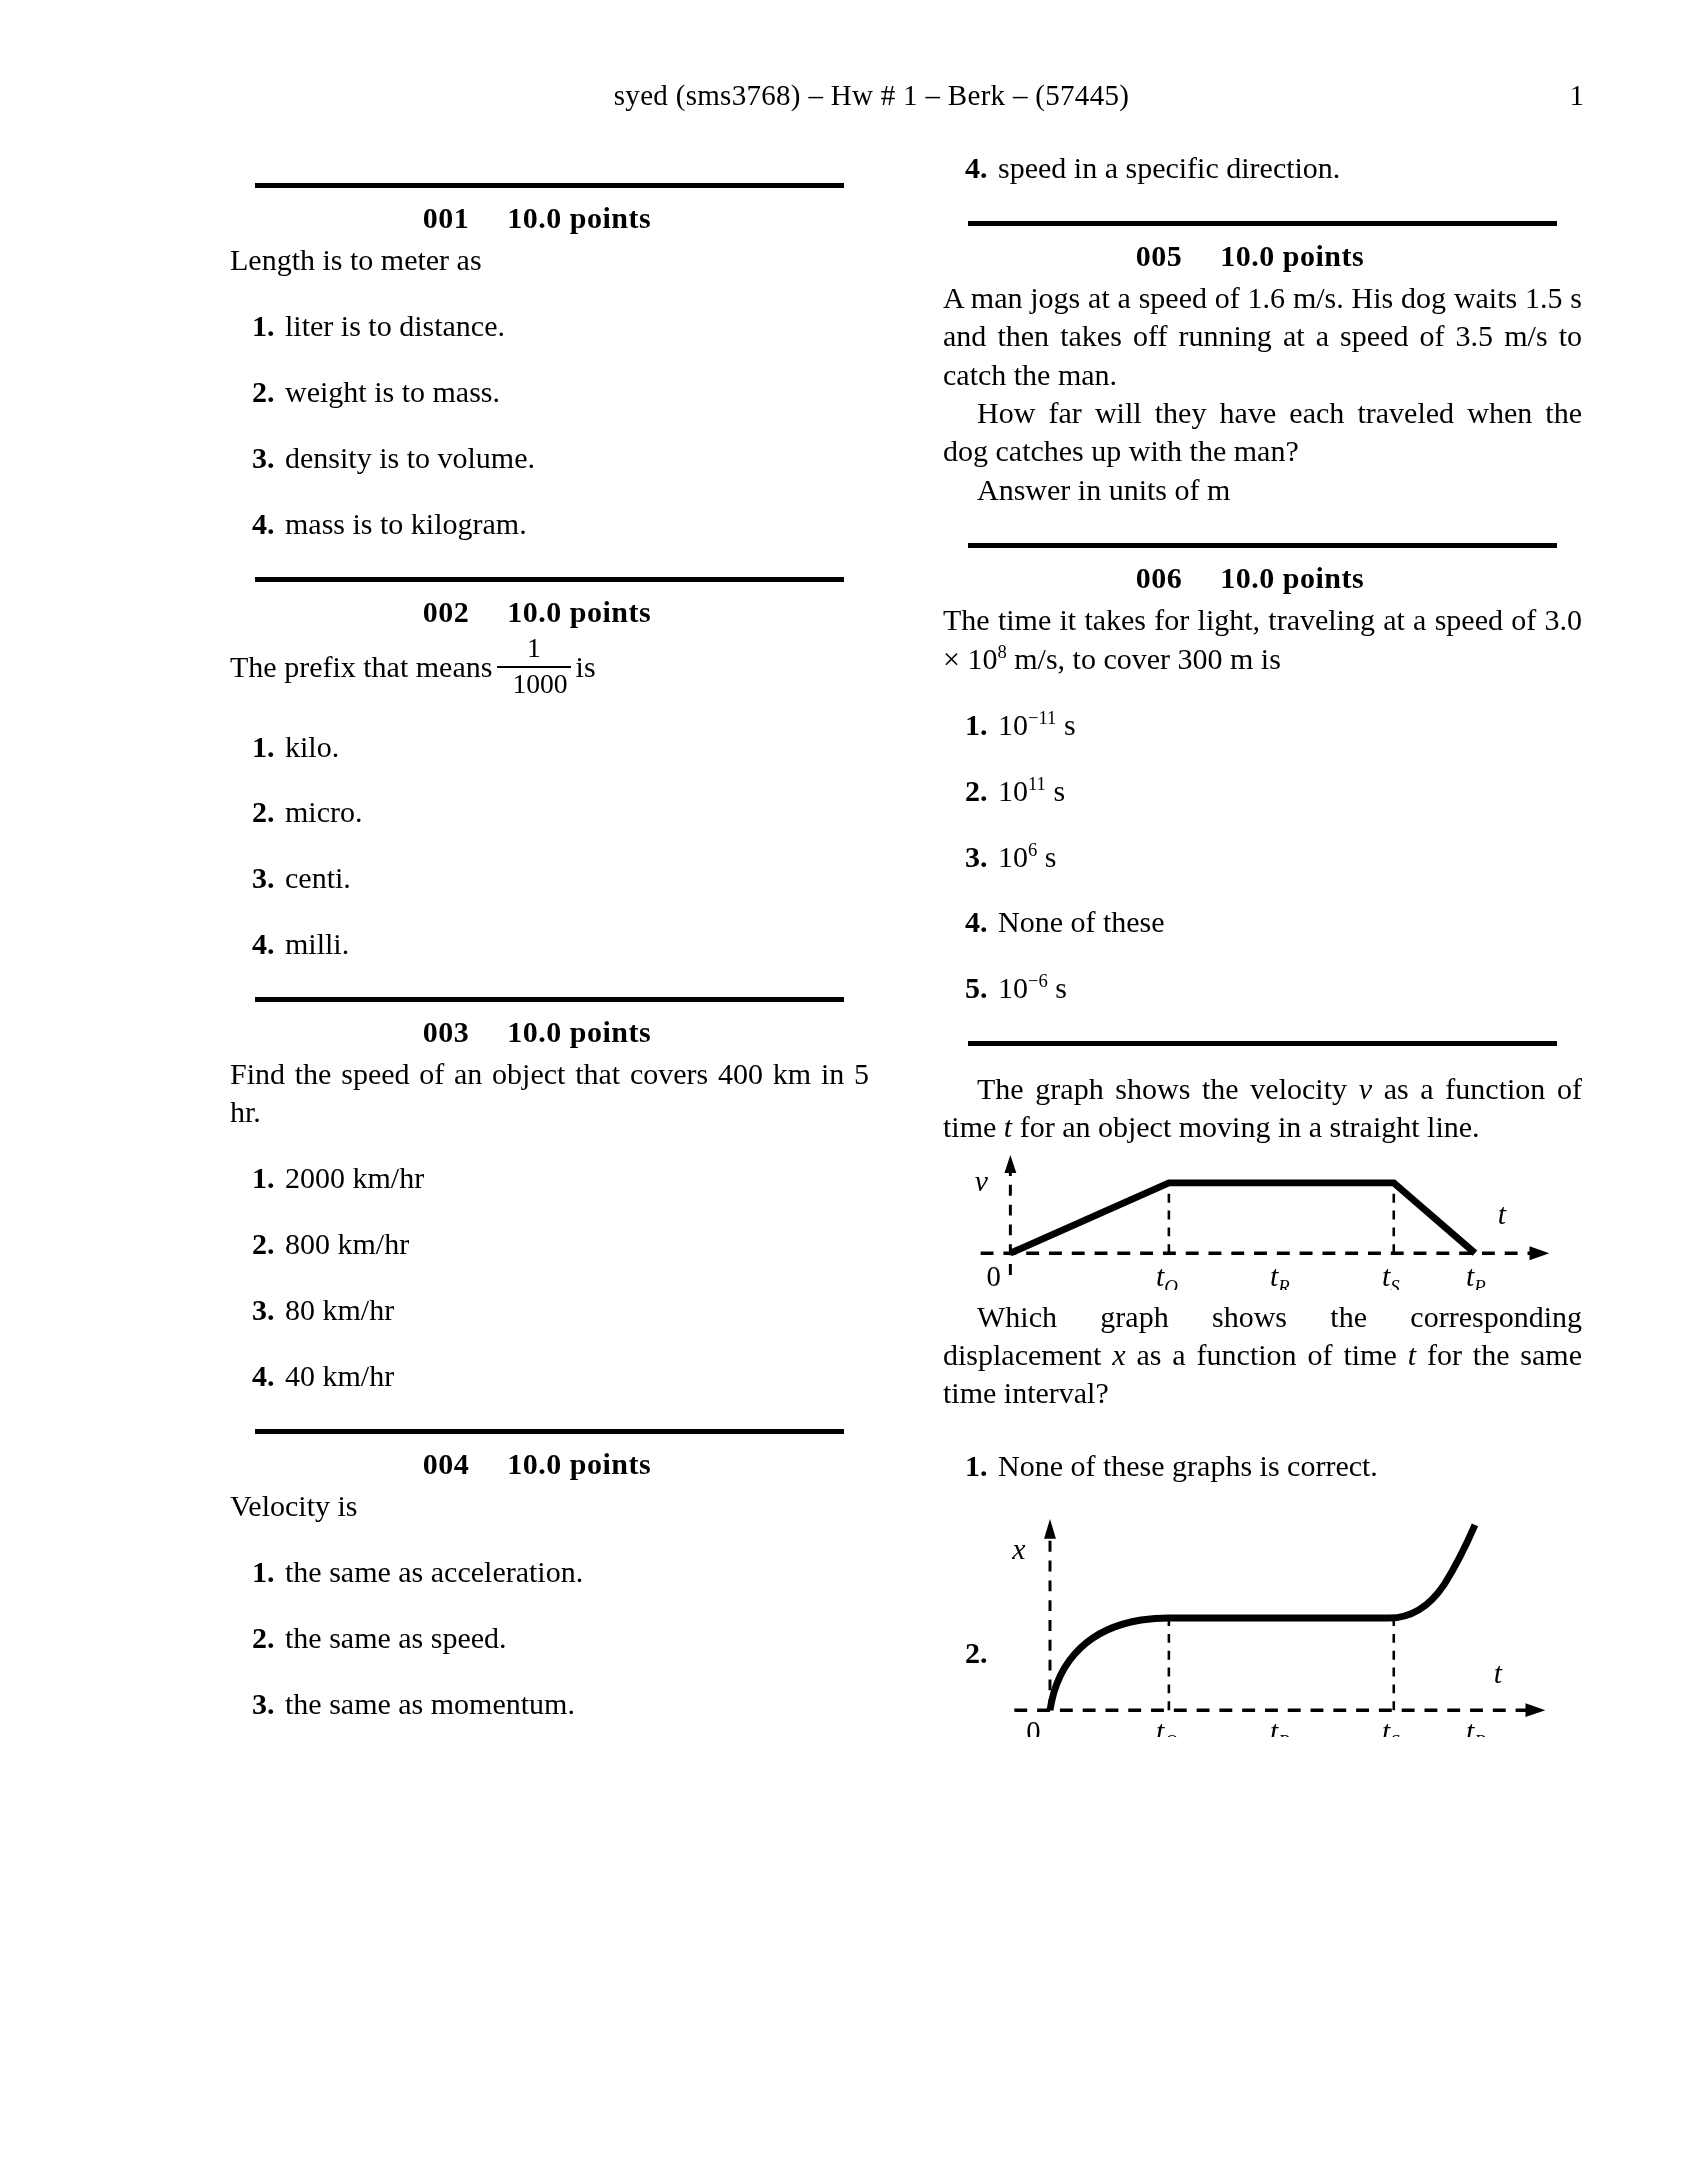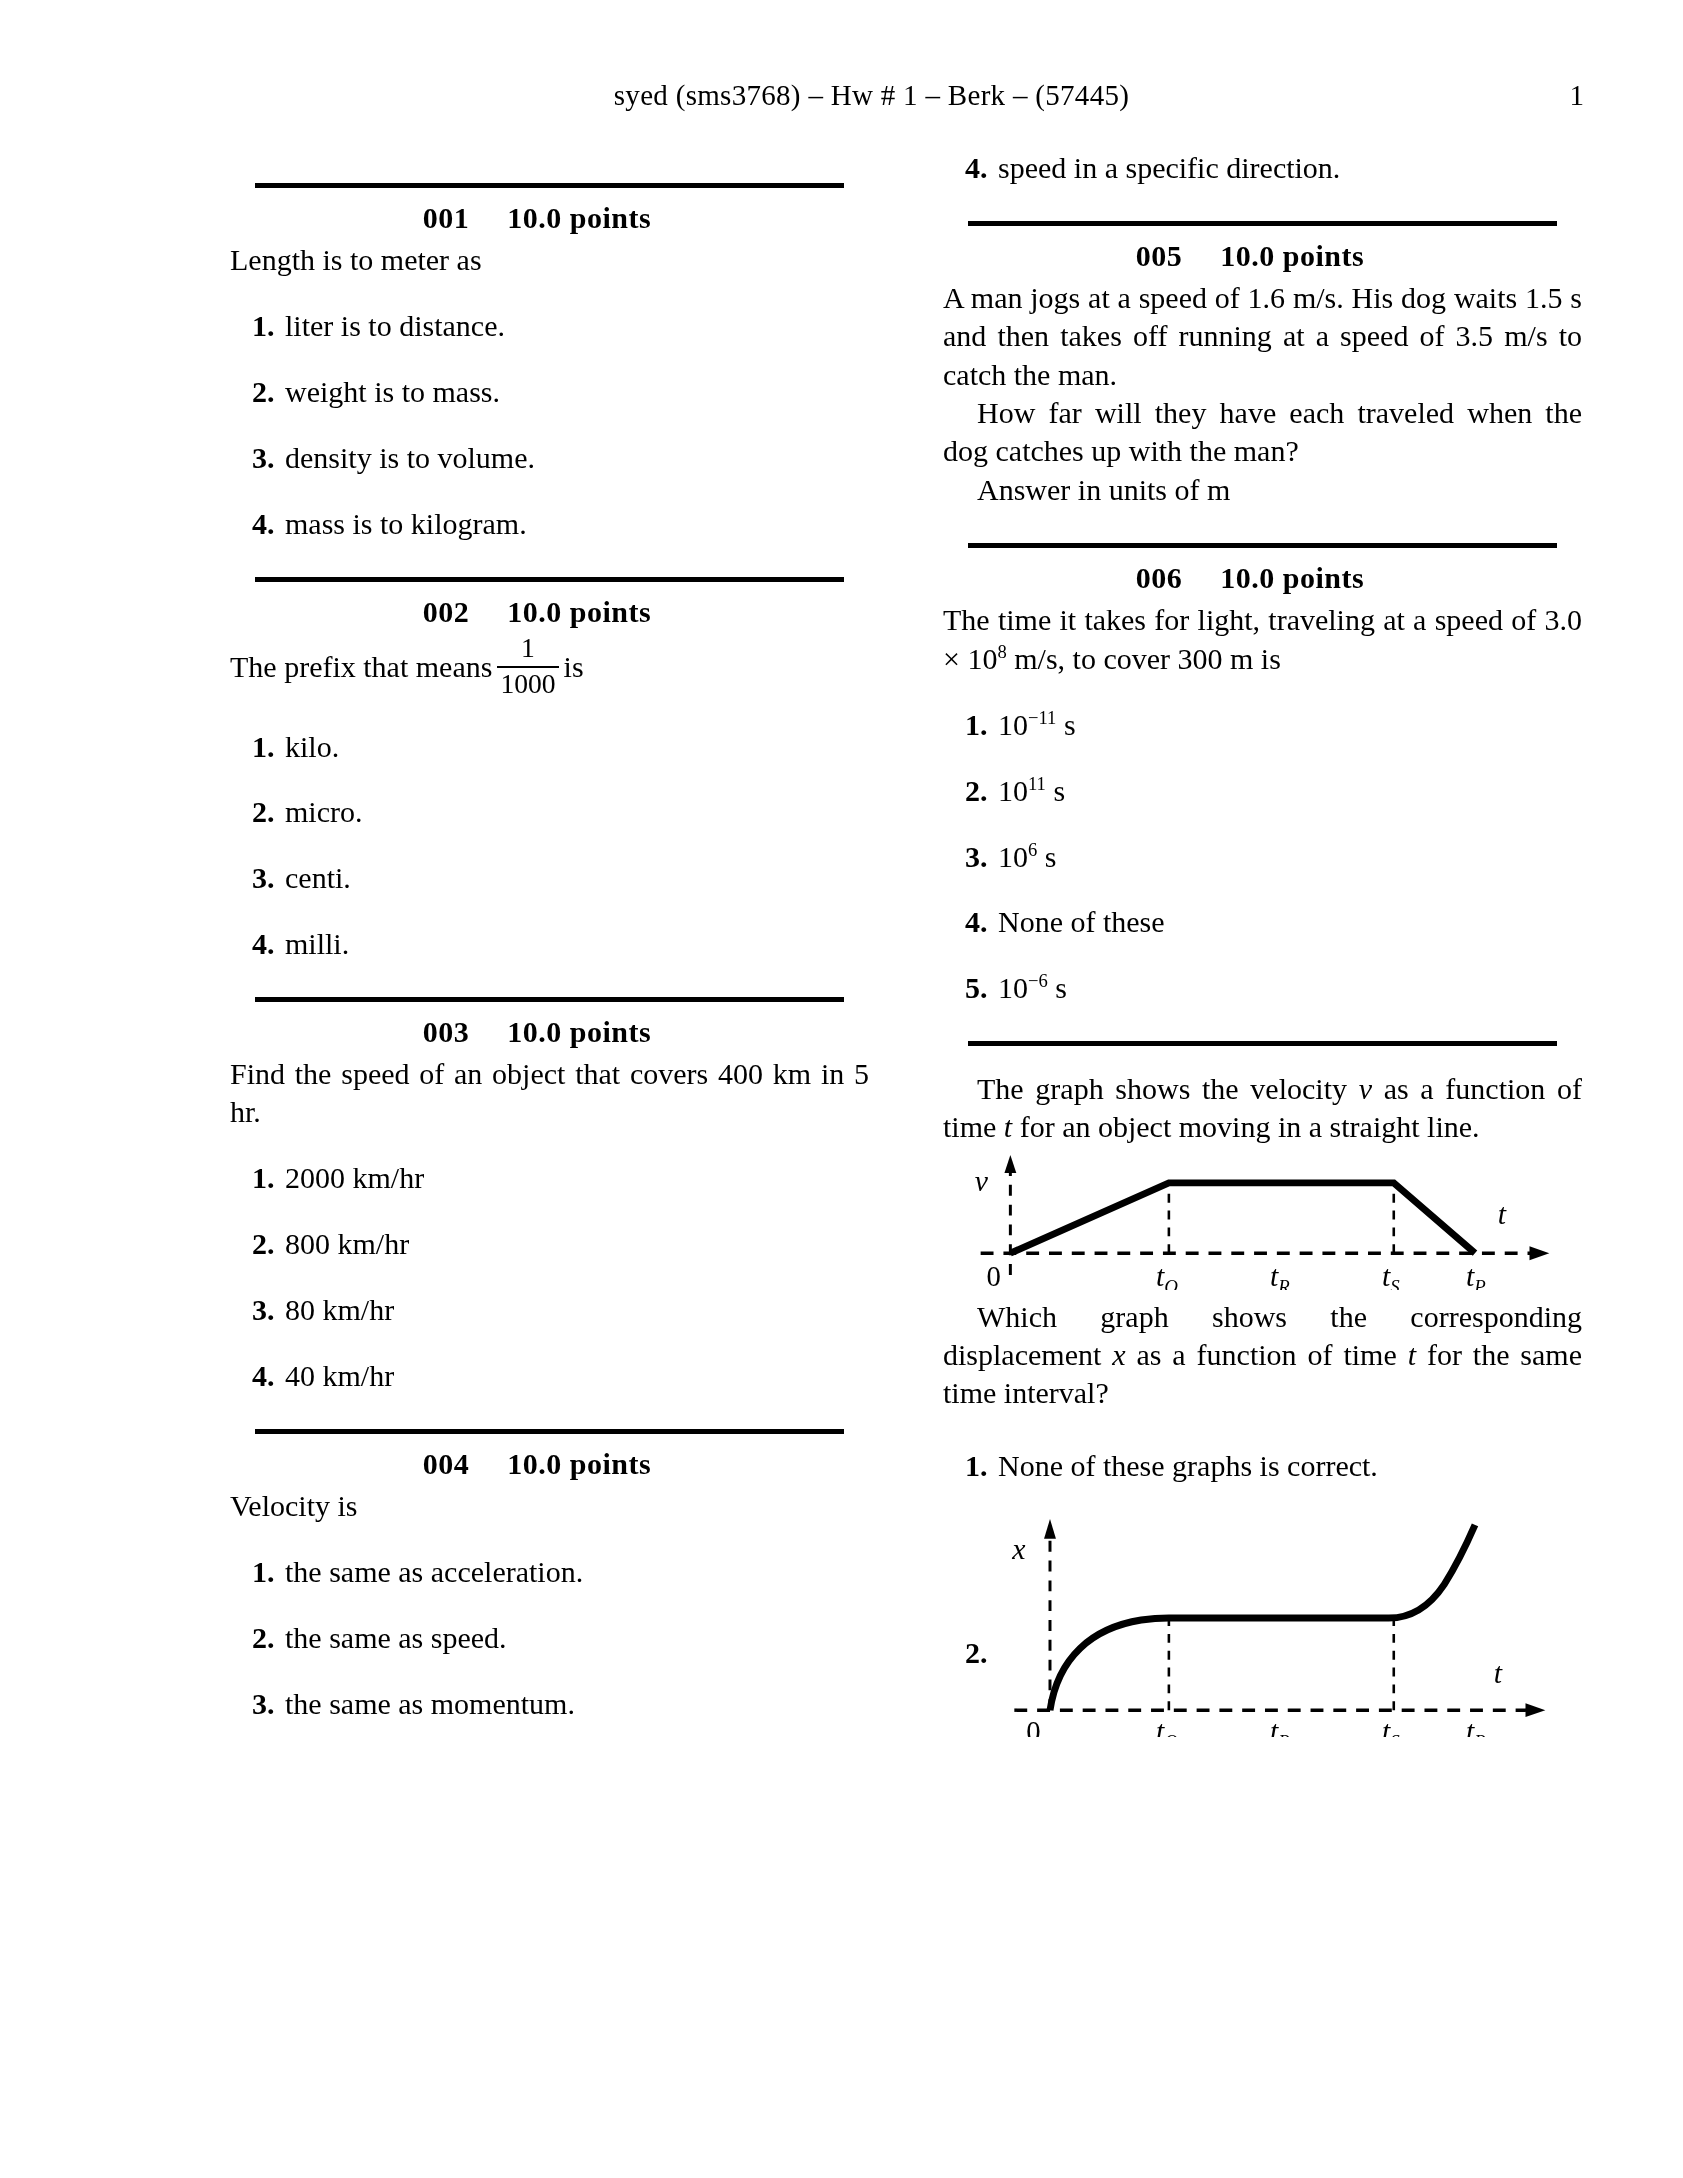--- a/index.html
+++ b/index.html
@@ -111,21 +111,21 @@
     display: inline-block;
     vertical-align: -0.62em;
     text-align: center;
     font-size: 0.92em;
     margin: 0 5px;
     position: relative;
     top: -1px;
   }
   .frac .num { display: block; line-height: 1.05; padding: 0 3px; }
   .frac .bar { display: block; border-bottom: 2px solid #000; height: 1px; margin: 2px 0; }
-  .frac .den { display: block; line-height: 1.05; padding: 0 3px; }
+  .frac .den { display: block; line-height: 1.05; padding: 0 3px; margin-left: 12px; }
 
   
   .figure { position: relative; }
   .figure svg { display: block; }
   .fig-choice-num {
     position: absolute;
     font-size: 30px;
     font-weight: bold;
   }
 

